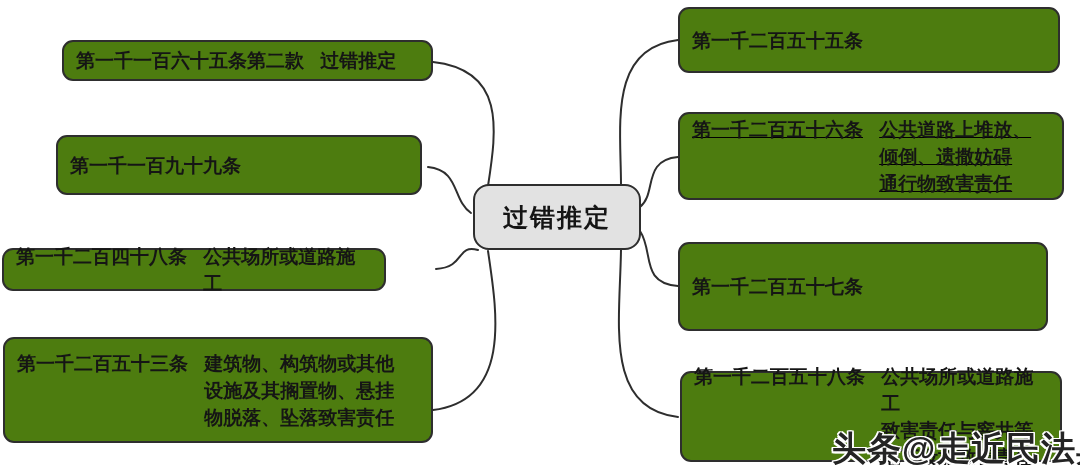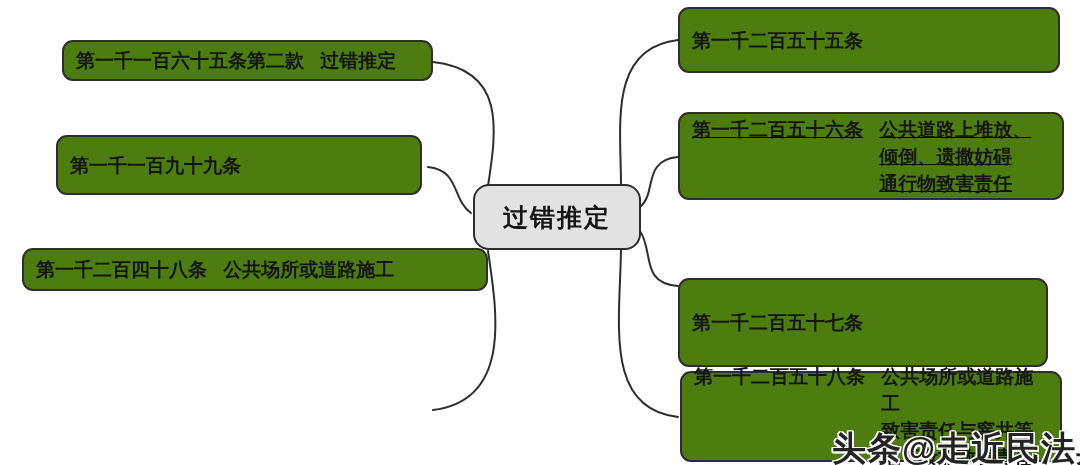--- a/index.html
+++ b/index.html
@@ -75,25 +75,25 @@
     text-shadow:
       -1.5px -1.5px 0 #fff, 1.5px -1.5px 0 #fff,
       -1.5px 1.5px 0 #fff, 1.5px 1.5px 0 #fff,
       0 -1.5px 0 #fff, 0 1.5px 0 #fff,
       -1.5px 0 0 #fff, 1.5px 0 0 #fff;
     white-space: nowrap;
   }
   
   #node-l1 { left: 62px;  top: 40px;  width: 371px; height: 41px; text-align: right; }
   #node-l2 { left: 56px;  top: 135px; width: 366px; height: 60px; }
-  #node-l3 { left: 22px;  top: 248px; width: 466px; height: 43px; }
+  #node-l3 { left: 2px;  top: 248px; width: 384px; height: 43px; }
   #node-l4 { left: 3px;   top: 337px; width: 430px; height: 106px; }
   #node-r1 { left: 678px; top: 7px;   width: 382px; height: 66px; }
   #node-r2 { left: 678px; top: 112px; width: 386px; height: 88px; text-decoration: underline; }
-  #node-r3 { left: 678px; top: 242px; width: 370px; height: 89px; margin-top: 36px; }
+  #node-r3 { left: 678px; top: 242px; width: 370px; height: 89px; }
   #node-r4 { left: 680px; top: 371px; width: 382px; height: 91px; justify-content: flex-end; }
 </style>
 </head>
 <body>
 
 <div id="stage">
 
   <svg id="connectors" viewBox="0 0 1080 465">
     <path d="M 433 62 C 505 70 497 128 488 186"></path>
     <path d="M 428 167 C 460 170 452 200 471 213"></path>
@@ -122,20 +122,28 @@
     </div>
   </div>
 
   <div class="node" id="node-l3">
     <div class="content">
       <span class="article">第一千二百四十八条</span>
       <span class="desc">公共场所或道路施工</span>
     </div>
   </div>
 
+  <div class="node" id="node-l4">
+    <div class="content">
+      <span class="article">第一千二百五十三条</span>
+      <span class="desc">建筑物、构筑物或其他
+设施及其搁置物、悬挂
+物脱落、坠落致害责任</span>
+    </div>
+  </div>
 
   <div class="node" id="node-r1">
     <div class="content">
       <span class="article">第一千二百五十五条</span>
     </div>
   </div>
 
   <div class="node" id="node-r2">
     <div class="content">
       <span class="article">第一千二百五十六条</span>

